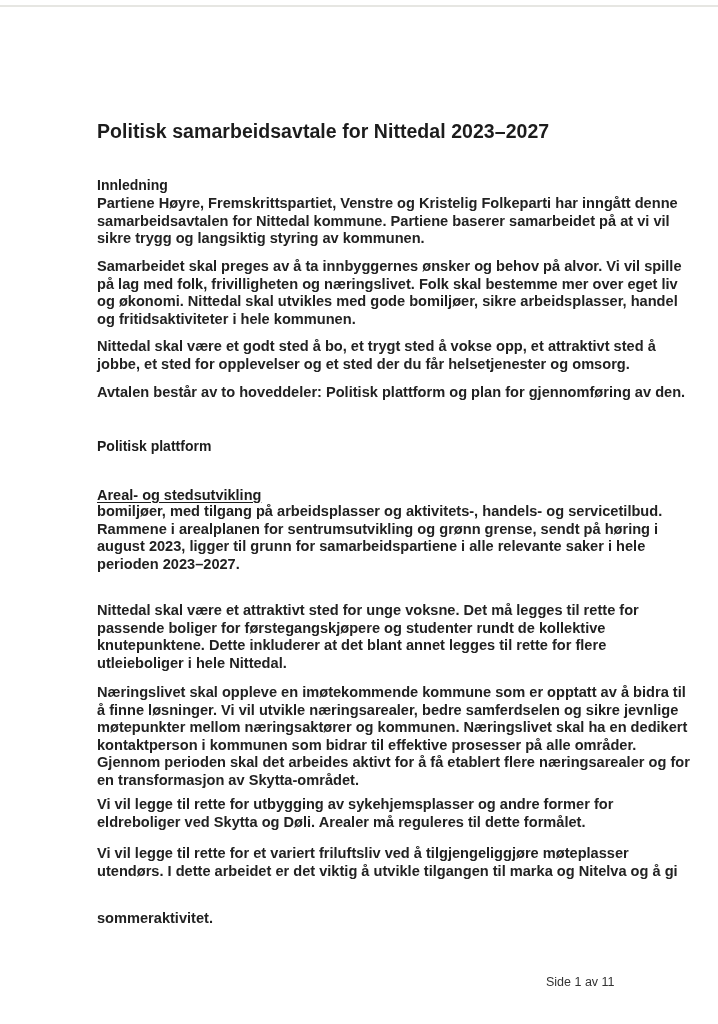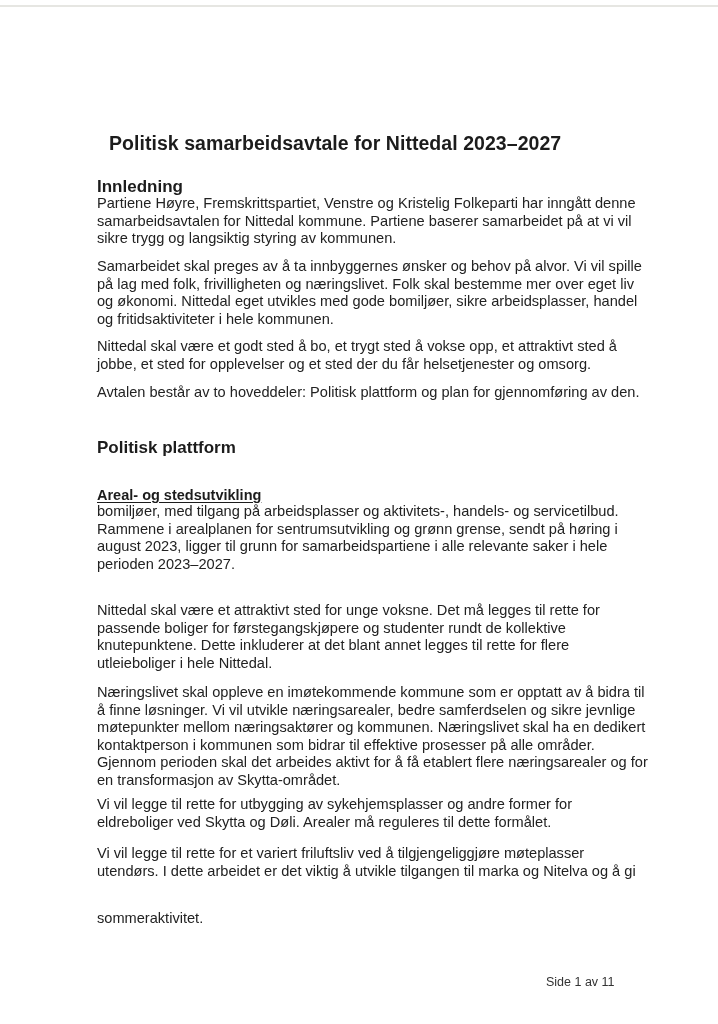--- a/index.html
+++ b/index.html
@@ -35,21 +35,21 @@
     left: 0;
     font-size: 19.5px;
     font-weight: bold;
     white-space: nowrap;
     color: #1c1c1c;
     letter-spacing: 0.05px;
   }
   .h2 {
     position: absolute;
     left: 0;
-    font-size: 17px;
+    font-size: 14px;
     font-weight: bold;
     white-space: nowrap;
     color: #1c1c1c;
   }
   .h3 {
     position: absolute;
     left: 0;
     font-size: 14.5px;
     font-weight: bold;
     text-decoration: underline;
@@ -60,51 +60,52 @@
   .para {
     position: absolute;
     left: 0;
     font-size: 14.6px;
     line-height: 17.6px;
     color: #222;
   }
   .para .line {
     display: block;
     white-space: nowrap;
+    font-weight: bold;
   }
   .footer {
     position: absolute;
     left: 546px;
     top: 975px;
     font-size: 12.5px;
     color: #333;
     white-space: nowrap;
   }
 </style>
 </head>
 <body>
 
 <div class="top-edge"></div>
 
 <div class="page">
 
-  <h1 class="doc-title" style="margin:12px;text-align:right;">Politisk samarbeidsavtale for Nittedal 2023–2027</h1>
+  <h1 class="doc-title" style="margin:0;text-align:right;">Politisk samarbeidsavtale for Nittedal 2023–2027</h1>
 
   <h2 class="h2" style="margin:0; top:177px;">Innledning</h2>
 
   <div class="para" style="top:195px;">
     <span class="line">Partiene Høyre, Fremskrittspartiet, Venstre og Kristelig Folkeparti har inngått denne</span>
     <span class="line">samarbeidsavtalen for Nittedal kommune. Partiene baserer samarbeidet på at vi vil</span>
     <span class="line">sikre trygg og langsiktig styring av kommunen.</span>
   </div>
 
   <div class="para" style="top:258px;">
     <span class="line">Samarbeidet skal preges av å ta innbyggernes ønsker og behov på alvor. Vi vil spille</span>
     <span class="line">på lag med folk, frivilligheten og næringslivet. Folk skal bestemme mer over eget liv</span>
-    <span class="line">og økonomi. Nittedal eget utvikles med gode bomiljøer, sikre arbeidsplasser, handel</span>
+    <span class="line">og økonomi. Nittedal skal utvikles med gode bomiljøer, sikre arbeidsplasser, handel</span>
     <span class="line">og fritidsaktiviteter i hele kommunen.</span>
   </div>
 
   <div class="para" style="top:338px;">
     <span class="line">Nittedal skal være et godt sted å bo, et trygt sted å vokse opp, et attraktivt sted å</span>
     <span class="line">jobbe, et sted for opplevelser og et sted der du får helsetjenester og omsorg.</span>
   </div>
 
   <div class="para" style="top:384px;">
     <span class="line">Avtalen består av to hoveddeler: Politisk plattform og plan for gjennomføring av den.</span>

